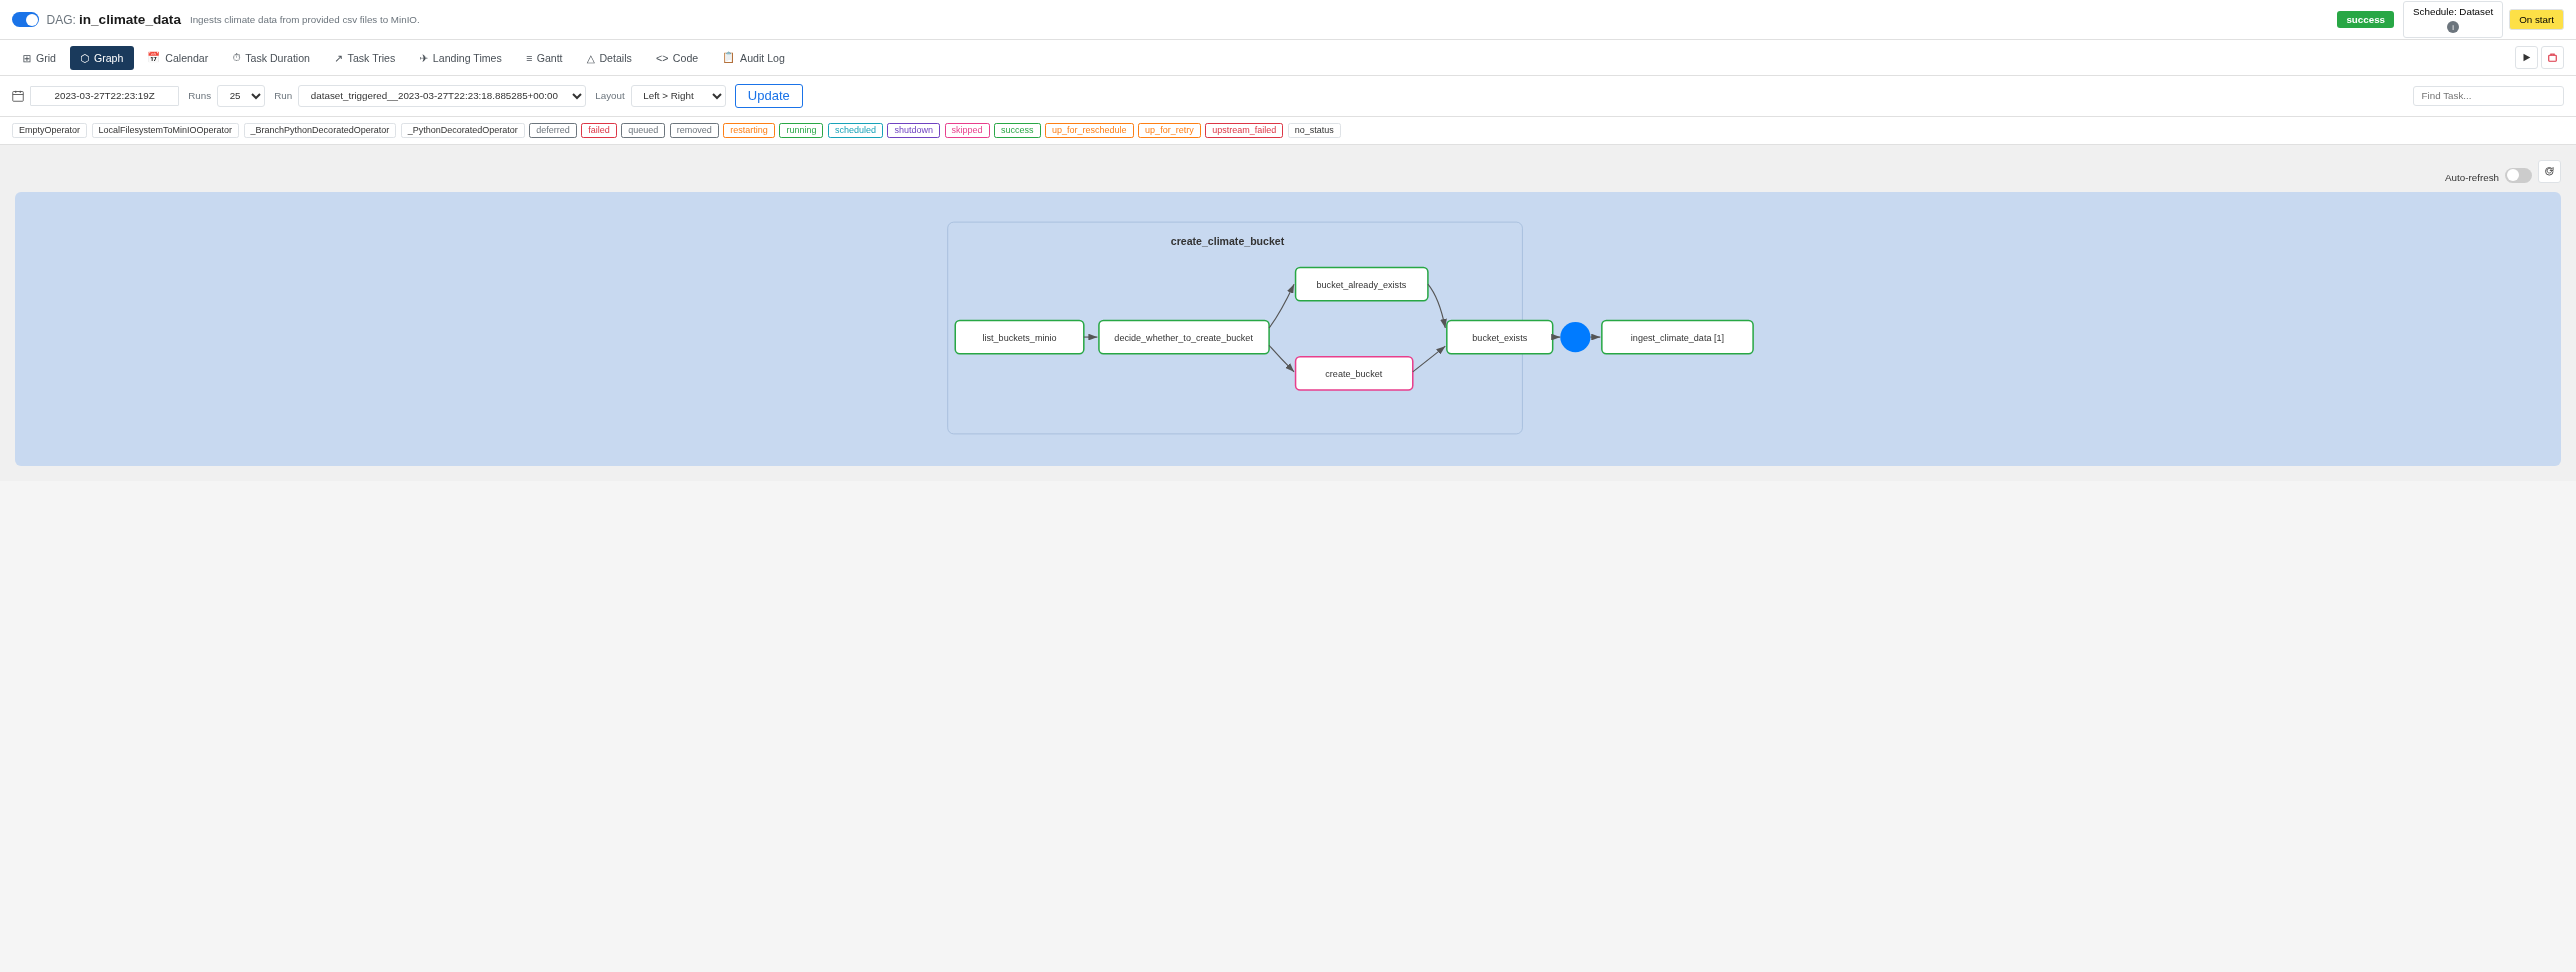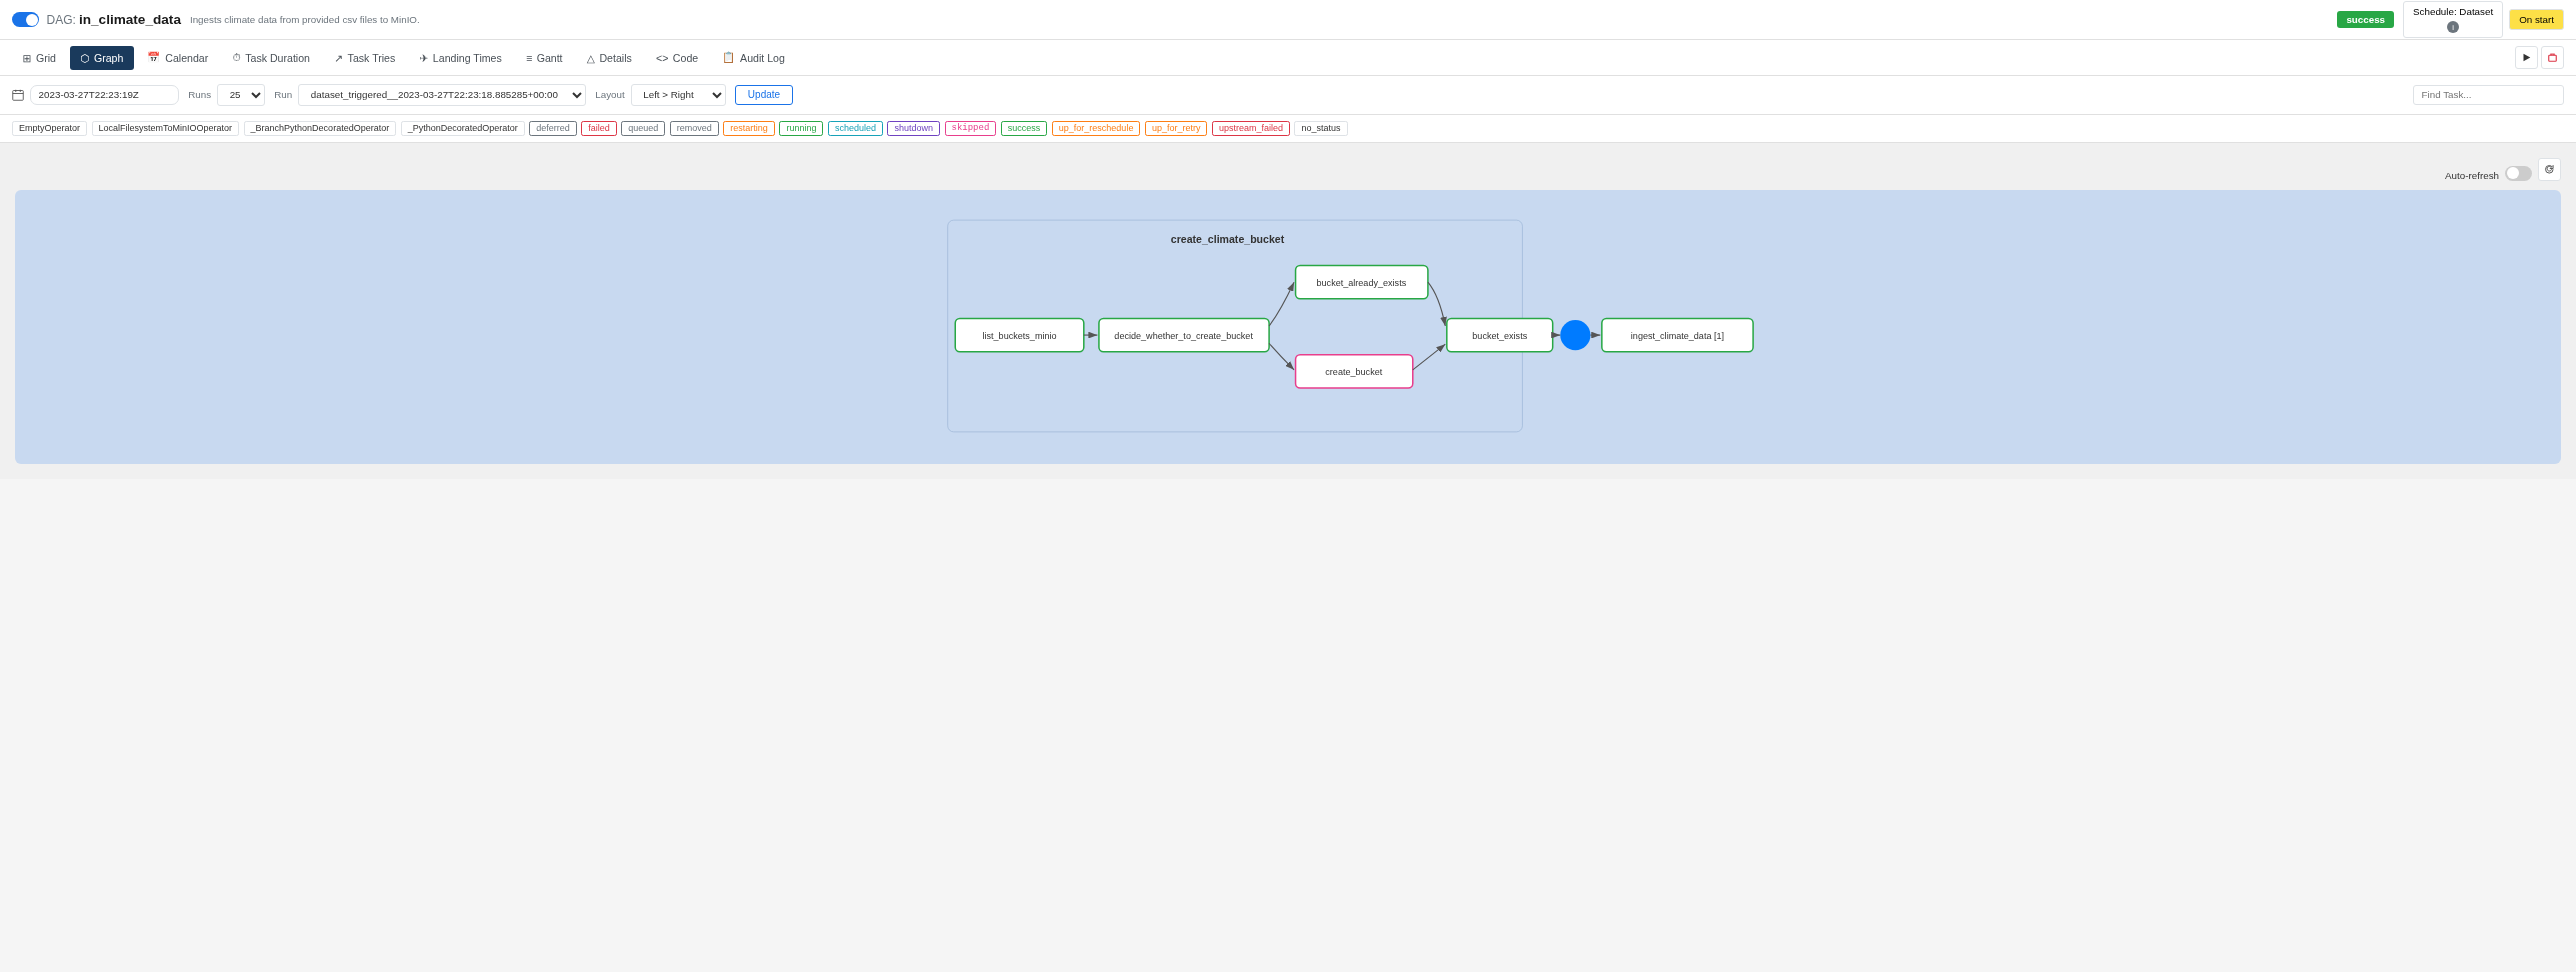--- a/index.html
+++ b/index.html
@@ -24,37 +24,37 @@
     .nav-tab.active { background: #1a3a5c; color: #fff; border-radius: 3px; }
     .nav-tab-icon { font-size: 10.6px; }
     .nav-spacer { flex: 1; }
     .play-btn { width: 23px; height: 23px; border: 0.8px solid #dee2e6; border-radius: 3px; background: #fff; cursor: pointer; display: flex; align-items: center; justify-content: center; }
     .delete-btn { width: 23px; height: 23px; border: 0.8px solid #dee2e6; border-radius: 3px; background: #fff; cursor: pointer; display: flex; align-items: center; justify-content: center; color: #dc3545; }
 
     
     .toolbar { display: flex; align-items: center; padding: 7.6px 12px; background: #fff; border-bottom: 0.8px solid #e0e0e0; gap: 9px; flex-wrap: wrap; }
     .toolbar-group { display: flex; align-items: center; gap: 6px; }
     .toolbar-label { font-size: 9.8px; color: #6c757d; }
-    .toolbar-input { padding: 3.8px 7.6px; border: 0.8px solid #dee2e6; border-radius: 7px; font-size: 9.8px; background: #fff; color: #333; min-width: 136px; }
+    .toolbar-input { padding: 3.8px 7.6px; border: 0.8px solid #dee2e6; border-radius: 1px; font-size: 9.8px; background: #fff; color: #333; min-width: 136px; text-align: center; }
     .toolbar-select { padding: 3.8px 7.6px; border: 0.8px solid #dee2e6; border-radius: 3px; font-size: 9.8px; background: #fff; color: #333; cursor: pointer; }
-    .update-btn { padding: 3.8px 12px; background: #fff; border: 0.8px solid #1a73e8; color: #1a73e8; border-radius: 3px; font-size: 10px; cursor: pointer; font-weight: 500; }
+    .update-btn { padding: 3.8px 12px; background: #fff; border: 0.8px solid #1a73e8; color: #1a73e8; border-radius: 3px; font-size: 13px; cursor: pointer; font-weight: 500; }
     .find-task-input { padding: 3.8px 7.6px; border: 0.8px solid #dee2e6; border-radius: 3px; font-size: 9.8px; background: #fff; color: #333; min-width: 151px; margin-left: auto; }
 
     
     .legend { display: flex; align-items: center; padding: 6px 12px; background: #fff; border-bottom: 0.8px solid #e0e0e0; flex-wrap: wrap; gap: 4.5px; }
     .legend-item { font-size: 9px; padding: 1.5px 6px; border: 0.8px solid #dee2e6; border-radius: 2.3px; color: #333; background: #fff; }
     .legend-item.deferred { border-color: #6c757d; color: #6c757d; }
     .legend-item.failed { border-color: #dc3545; color: #dc3545; }
     .legend-item.queued { border-color: #6c757d; color: #6c757d; }
     .legend-item.removed { border-color: #6c757d; color: #6c757d; }
     .legend-item.restarting { border-color: #fd7e14; color: #fd7e14; }
     .legend-item.running { border-color: #28a745; color: #28a745; }
     .legend-item.scheduled { border-color: #17a2b8; color: #17a2b8; }
     .legend-item.shutdown { border-color: #6f42c1; color: #6f42c1; }
-    .legend-item.skipped { border-color: #e83e8c; color: #e83e8c; font-family: Liberation Mono, monospace; }
+    .legend-item.skipped { border-color: #e83e8c; color: #e83e8c; }
     .legend-item.success { border-color: #28a745; color: #28a745; }
     .legend-item.up_for_reschedule { border-color: #fd7e14; color: #fd7e14; }
     .legend-item.up_for_retry { border-color: #fd7e14; color: #fd7e14; }
     .legend-item.upstream_failed { border-color: #dc3545; color: #dc3545; }
 
     
     .graph-area { position: relative; background: #f0f0f0; min-height: 303px; padding: 15px; }
     .auto-refresh-bar { display: flex; align-items: flex-end; justify-content: flex-end; gap: 6px; margin-bottom: 9px; }
     .auto-refresh-label { font-size: 9.8px; color: #333; }
     .toggle-off { width: 27px; height: 15px; background: #ccc; border-radius: 7.6px; position: relative; cursor: pointer; }

